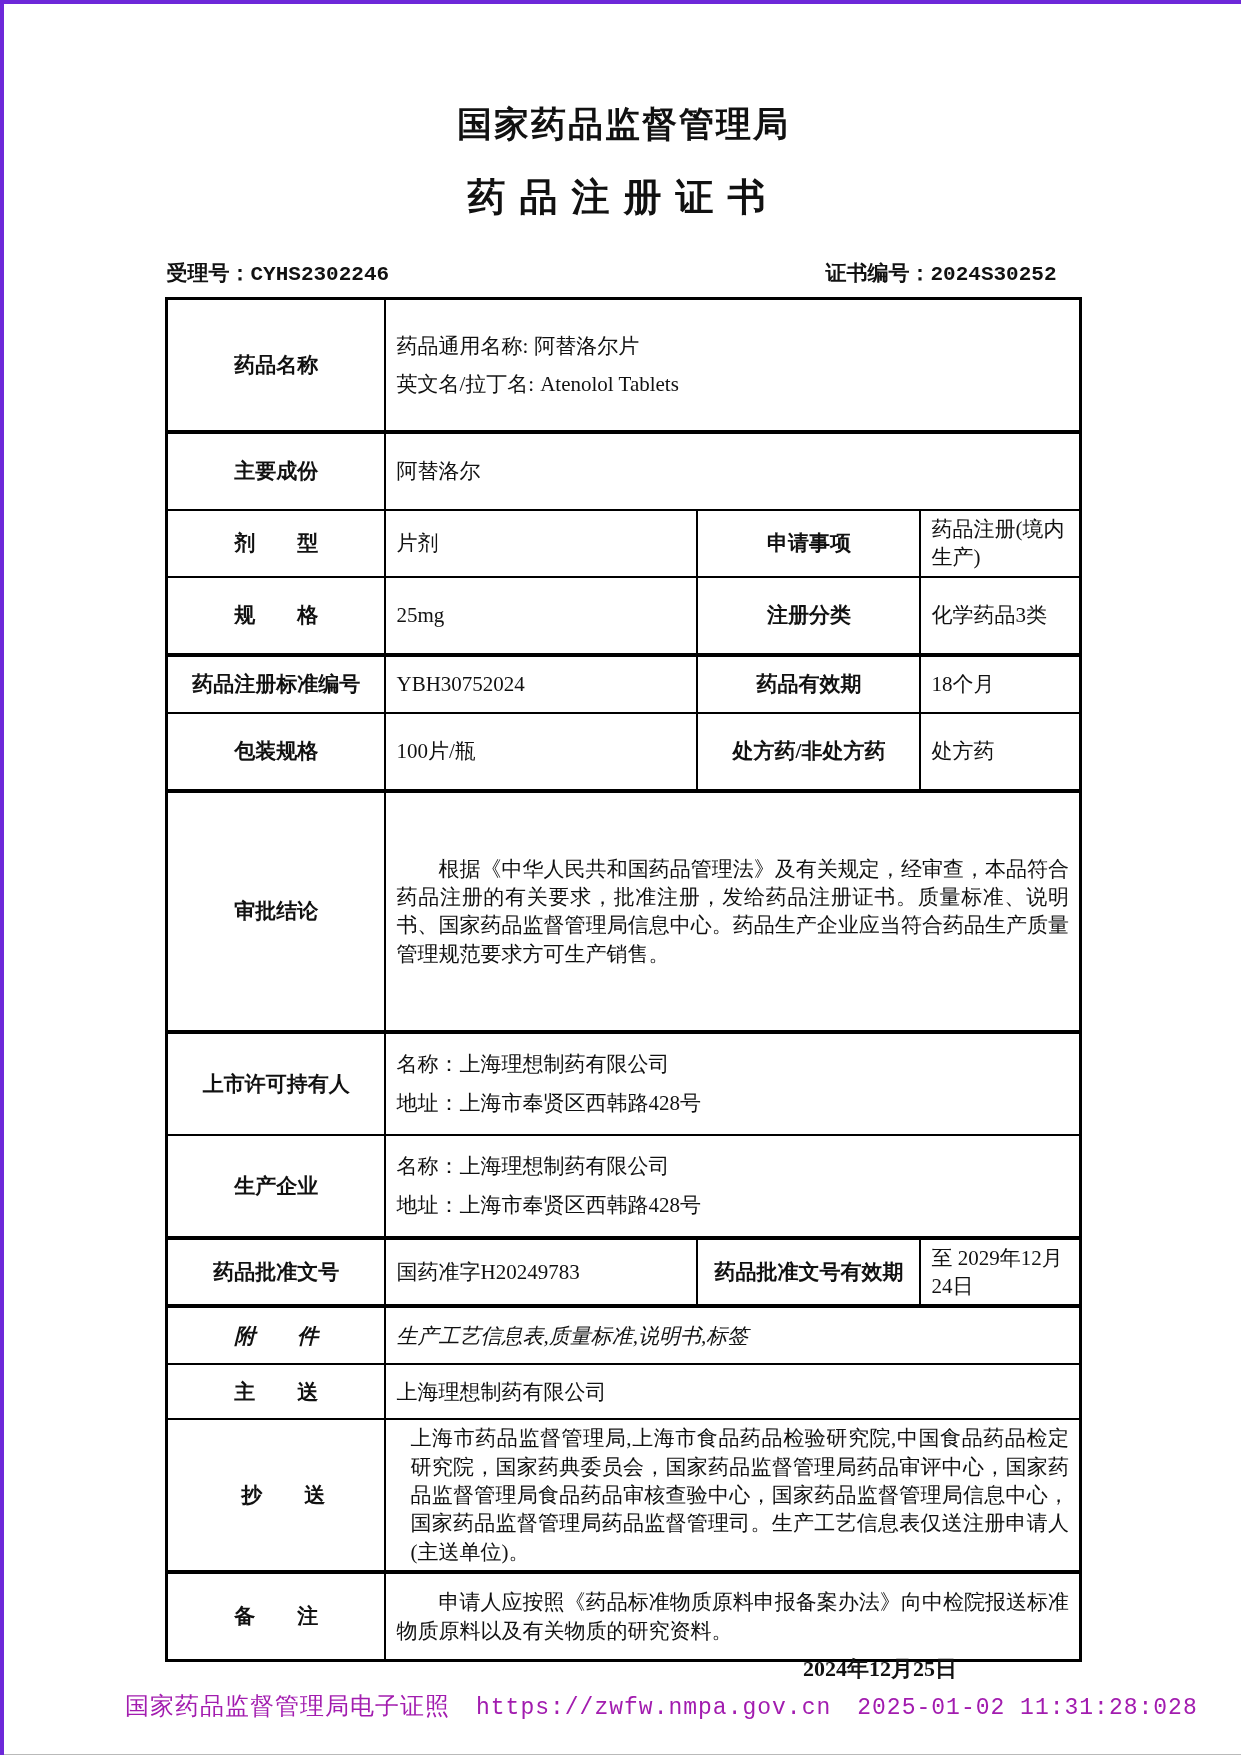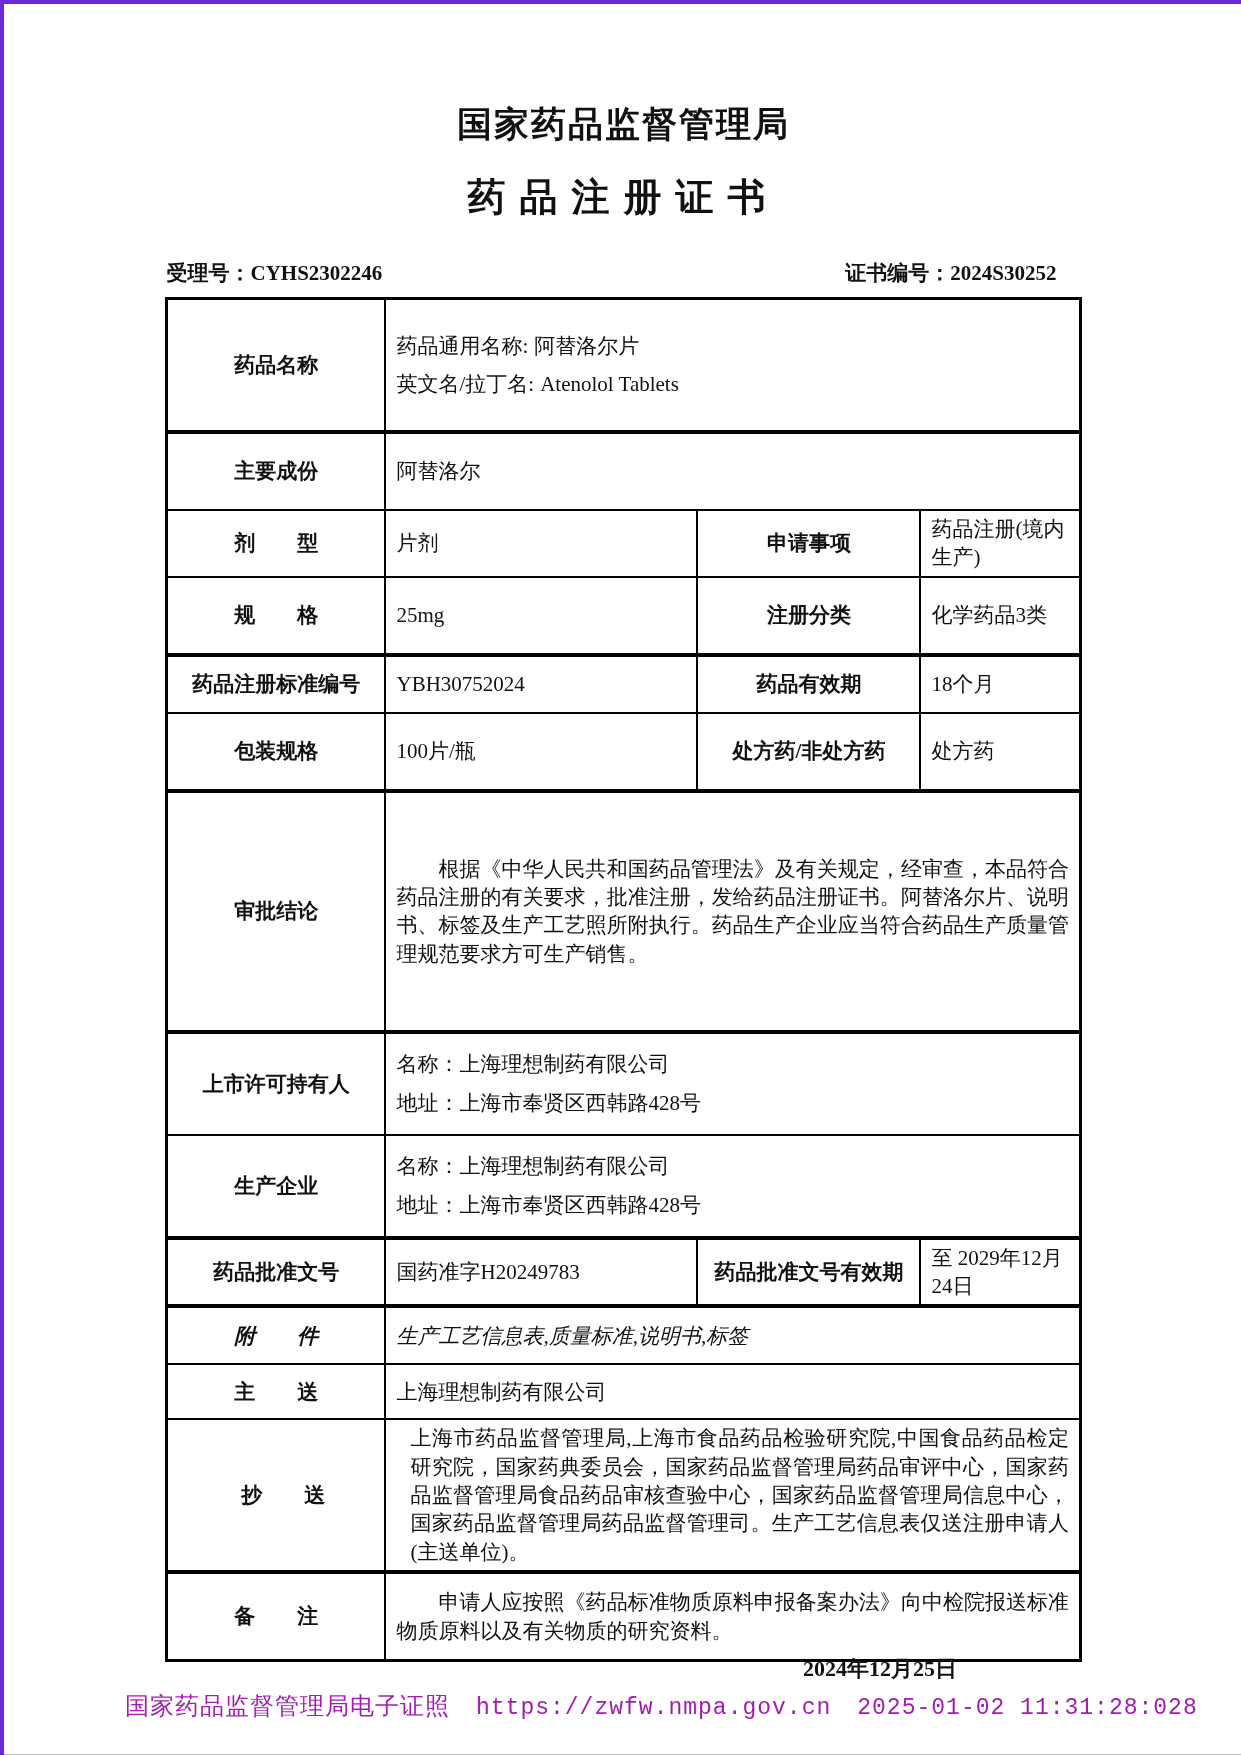--- a/index.html
+++ b/index.html
@@ -28,20 +28,21 @@
     letter-spacing:14px;
   }
   .meta-row{
     width:914px;
     margin:36px auto 10px auto;
     display:flex;
     justify-content:space-between;
     align-items:flex-end;
     font-size:21px;
     font-weight:bold;
+    font-family:Liberation Mono, monospace;
   }
   .meta-row .meta-right{padding-right:24px;}
   table.cert{
     width:914px;
     margin:0 auto;
     border-collapse:collapse;
     table-layout:fixed;
     border:3px solid #000;
   }
   table.cert col.c1{width:219px;}
@@ -181,21 +182,21 @@
     <tr class="r6">
       <td class="lab">包装规格</td>
       <td class="val">100片/瓶</td>
       <td class="lab">处方药/非处方药</td>
       <td class="val">处方药</td>
     </tr>
 
     <tr class="r7 thick">
       <td class="lab">审批结论</td>
       <td class="val" colspan="3">
-        <p class="para">根据《中华人民共和国药品管理法》及有关规定，经审查，本品符合药品注册的有关要求，批准注册，发给药品注册证书。阿替洛尔片、说明书、标签及生产工艺照所附执行。药品生产企业应当符合药品生产质量管理规范要求方可生产销售。</p>
+        <p class="para">根据《中华人民共和国药品管理法》及有关规定，经审查，本品符合药品注册的有关要求，批准注册，发给药品注册证书。质量标准、说明书、国家药品监督管理局信息中心。药品生产企业应当符合药品生产质量管理规范要求方可生产销售。</p>
       </td>
     </tr>
 
     <tr class="r8 thick">
       <td class="lab">上市许可持有人</td>
       <td class="val" colspan="3">
         <div class="vline">
           <span>名称：</span><span>上海理想制药有限公司</span>
         </div>
         <div class="vline">

